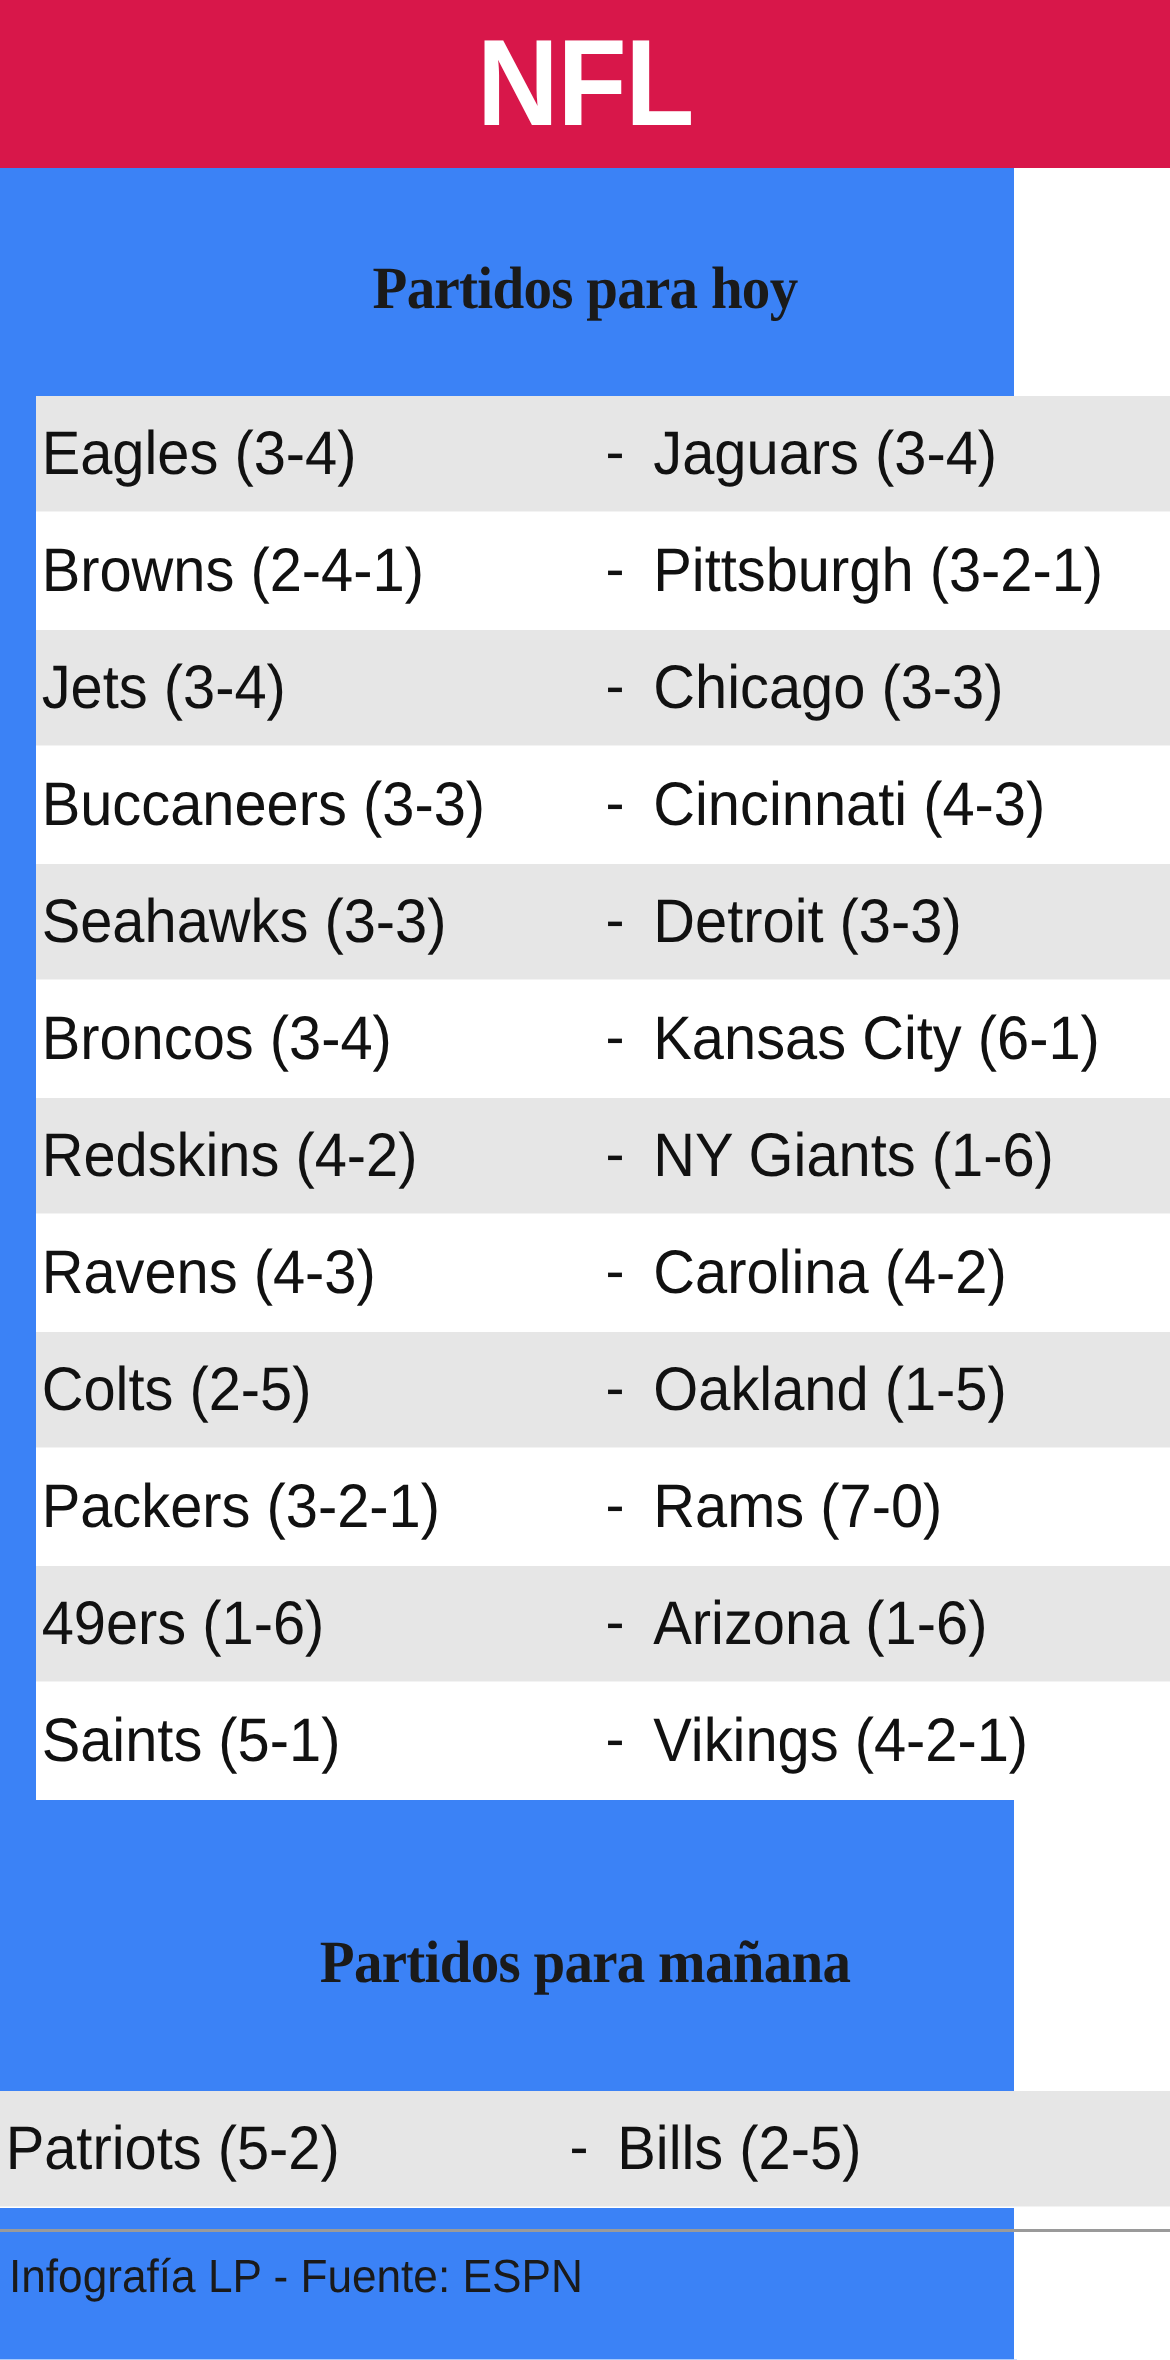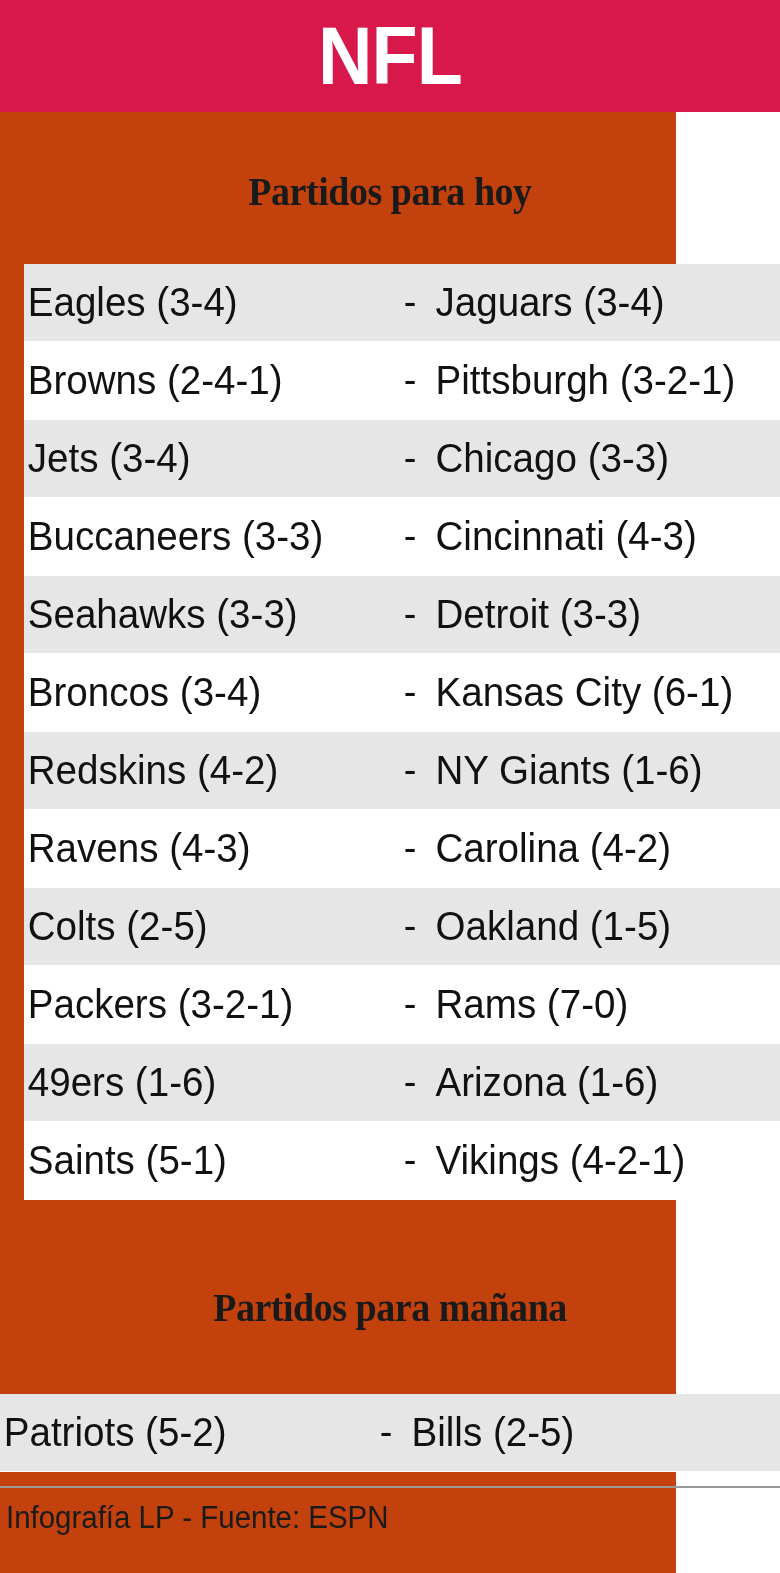--- a/index.html
+++ b/index.html
@@ -11,21 +11,21 @@
     width: 780px;
     height: 1573px;
     font-family: "Liberation Sans", sans-serif;
     color: #000000;
     overflow: hidden;
   }
   .page {
     position: relative;
     width: 676px;
     height: 1573px;
-    background: #c2410c;
+    background: #3b82f6;
   }
 
   
   .header-band {
     position: absolute;
     top: 0;
     left: 0;
     width: 780px;
     height: 112px;
     background: #d8174a;

